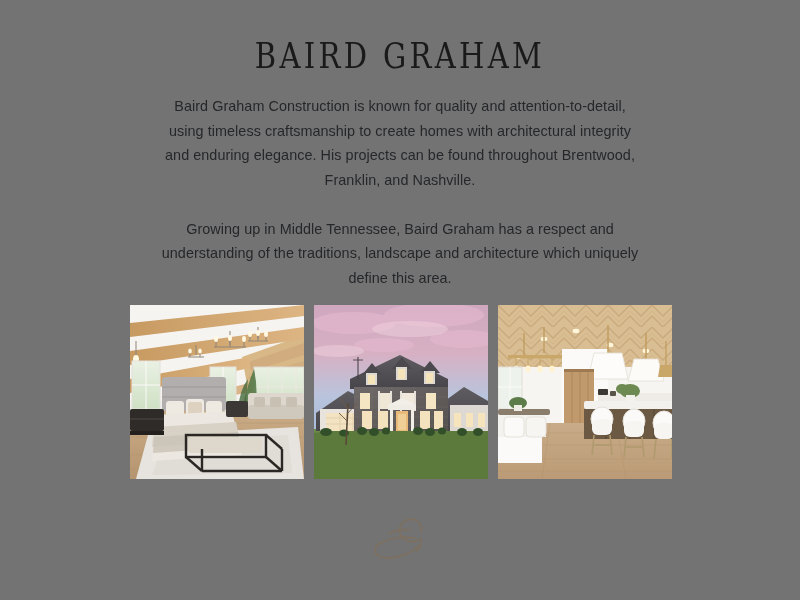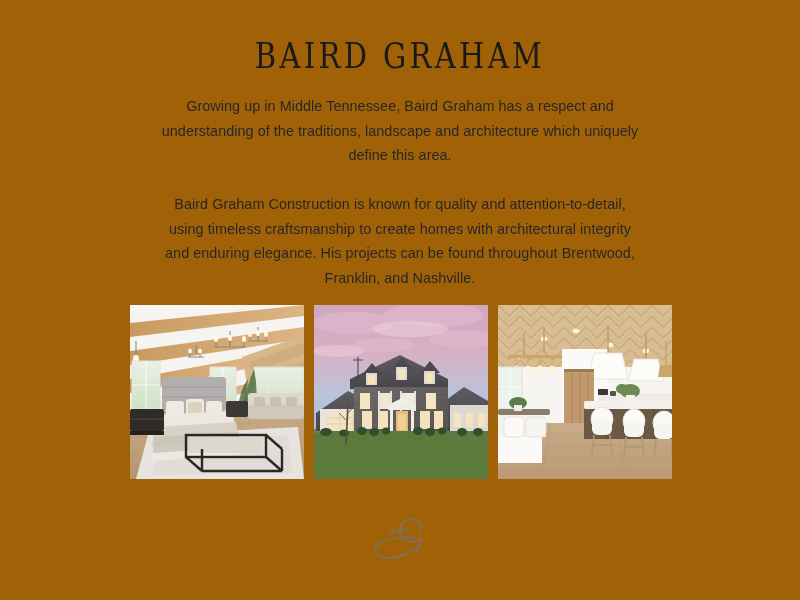--- a/index.html
+++ b/index.html
@@ -9,21 +9,21 @@
     height: 600px;
     background: #ffffff;
     font-family: "Liberation Sans", sans-serif;
     overflow: hidden;
   }
 
   .page {
     position: relative;
     width: 800px;
     height: 600px;
-    background: #a16207;
+    background: #737373;
   }
 
   
   .title-wrap {
     position: absolute;
     top: 36px;
     left: 0;
     width: 800px;
     text-align: center;
   }
@@ -100,22 +100,22 @@
 </head>
 <body>
 
 <div class="page">
 
   <div class="title-wrap">
     <div class="page-title">BAIRD GRAHAM</div>
   </div>
 
   <div class="copy-block">
+    <p class="paragraph">Baird Graham Construction is known for quality and attention-to-detail, using timeless craftsmanship to create homes with architectural integrity and enduring elegance. His projects can be found throughout Brentwood, Franklin, and Nashville.</p>
     <p class="paragraph">Growing up in Middle Tennessee, Baird Graham has a respect and understanding of the traditions, landscape and architecture which uniquely define this area.</p>
-    <p class="paragraph">Baird Graham Construction is known for quality and attention-to-detail, using timeless craftsmanship to create homes with architectural integrity and enduring elegance. His projects can be found throughout Brentwood, Franklin, and Nashville.</p>
   </div>
 
   <div class="gallery">
 
     <div class="photo">
       <svg viewBox="0 0 174 174" preserveAspectRatio="xMidYMid slice" aria-hidden="true">
         <defs>
           <linearGradient id="bdFloor" x1="0" y1="0" x2="0" y2="1">
             <stop offset="0" stop-color="#c9ab85"></stop>
               <stop offset="1" stop-color="#b5956f"></stop>

